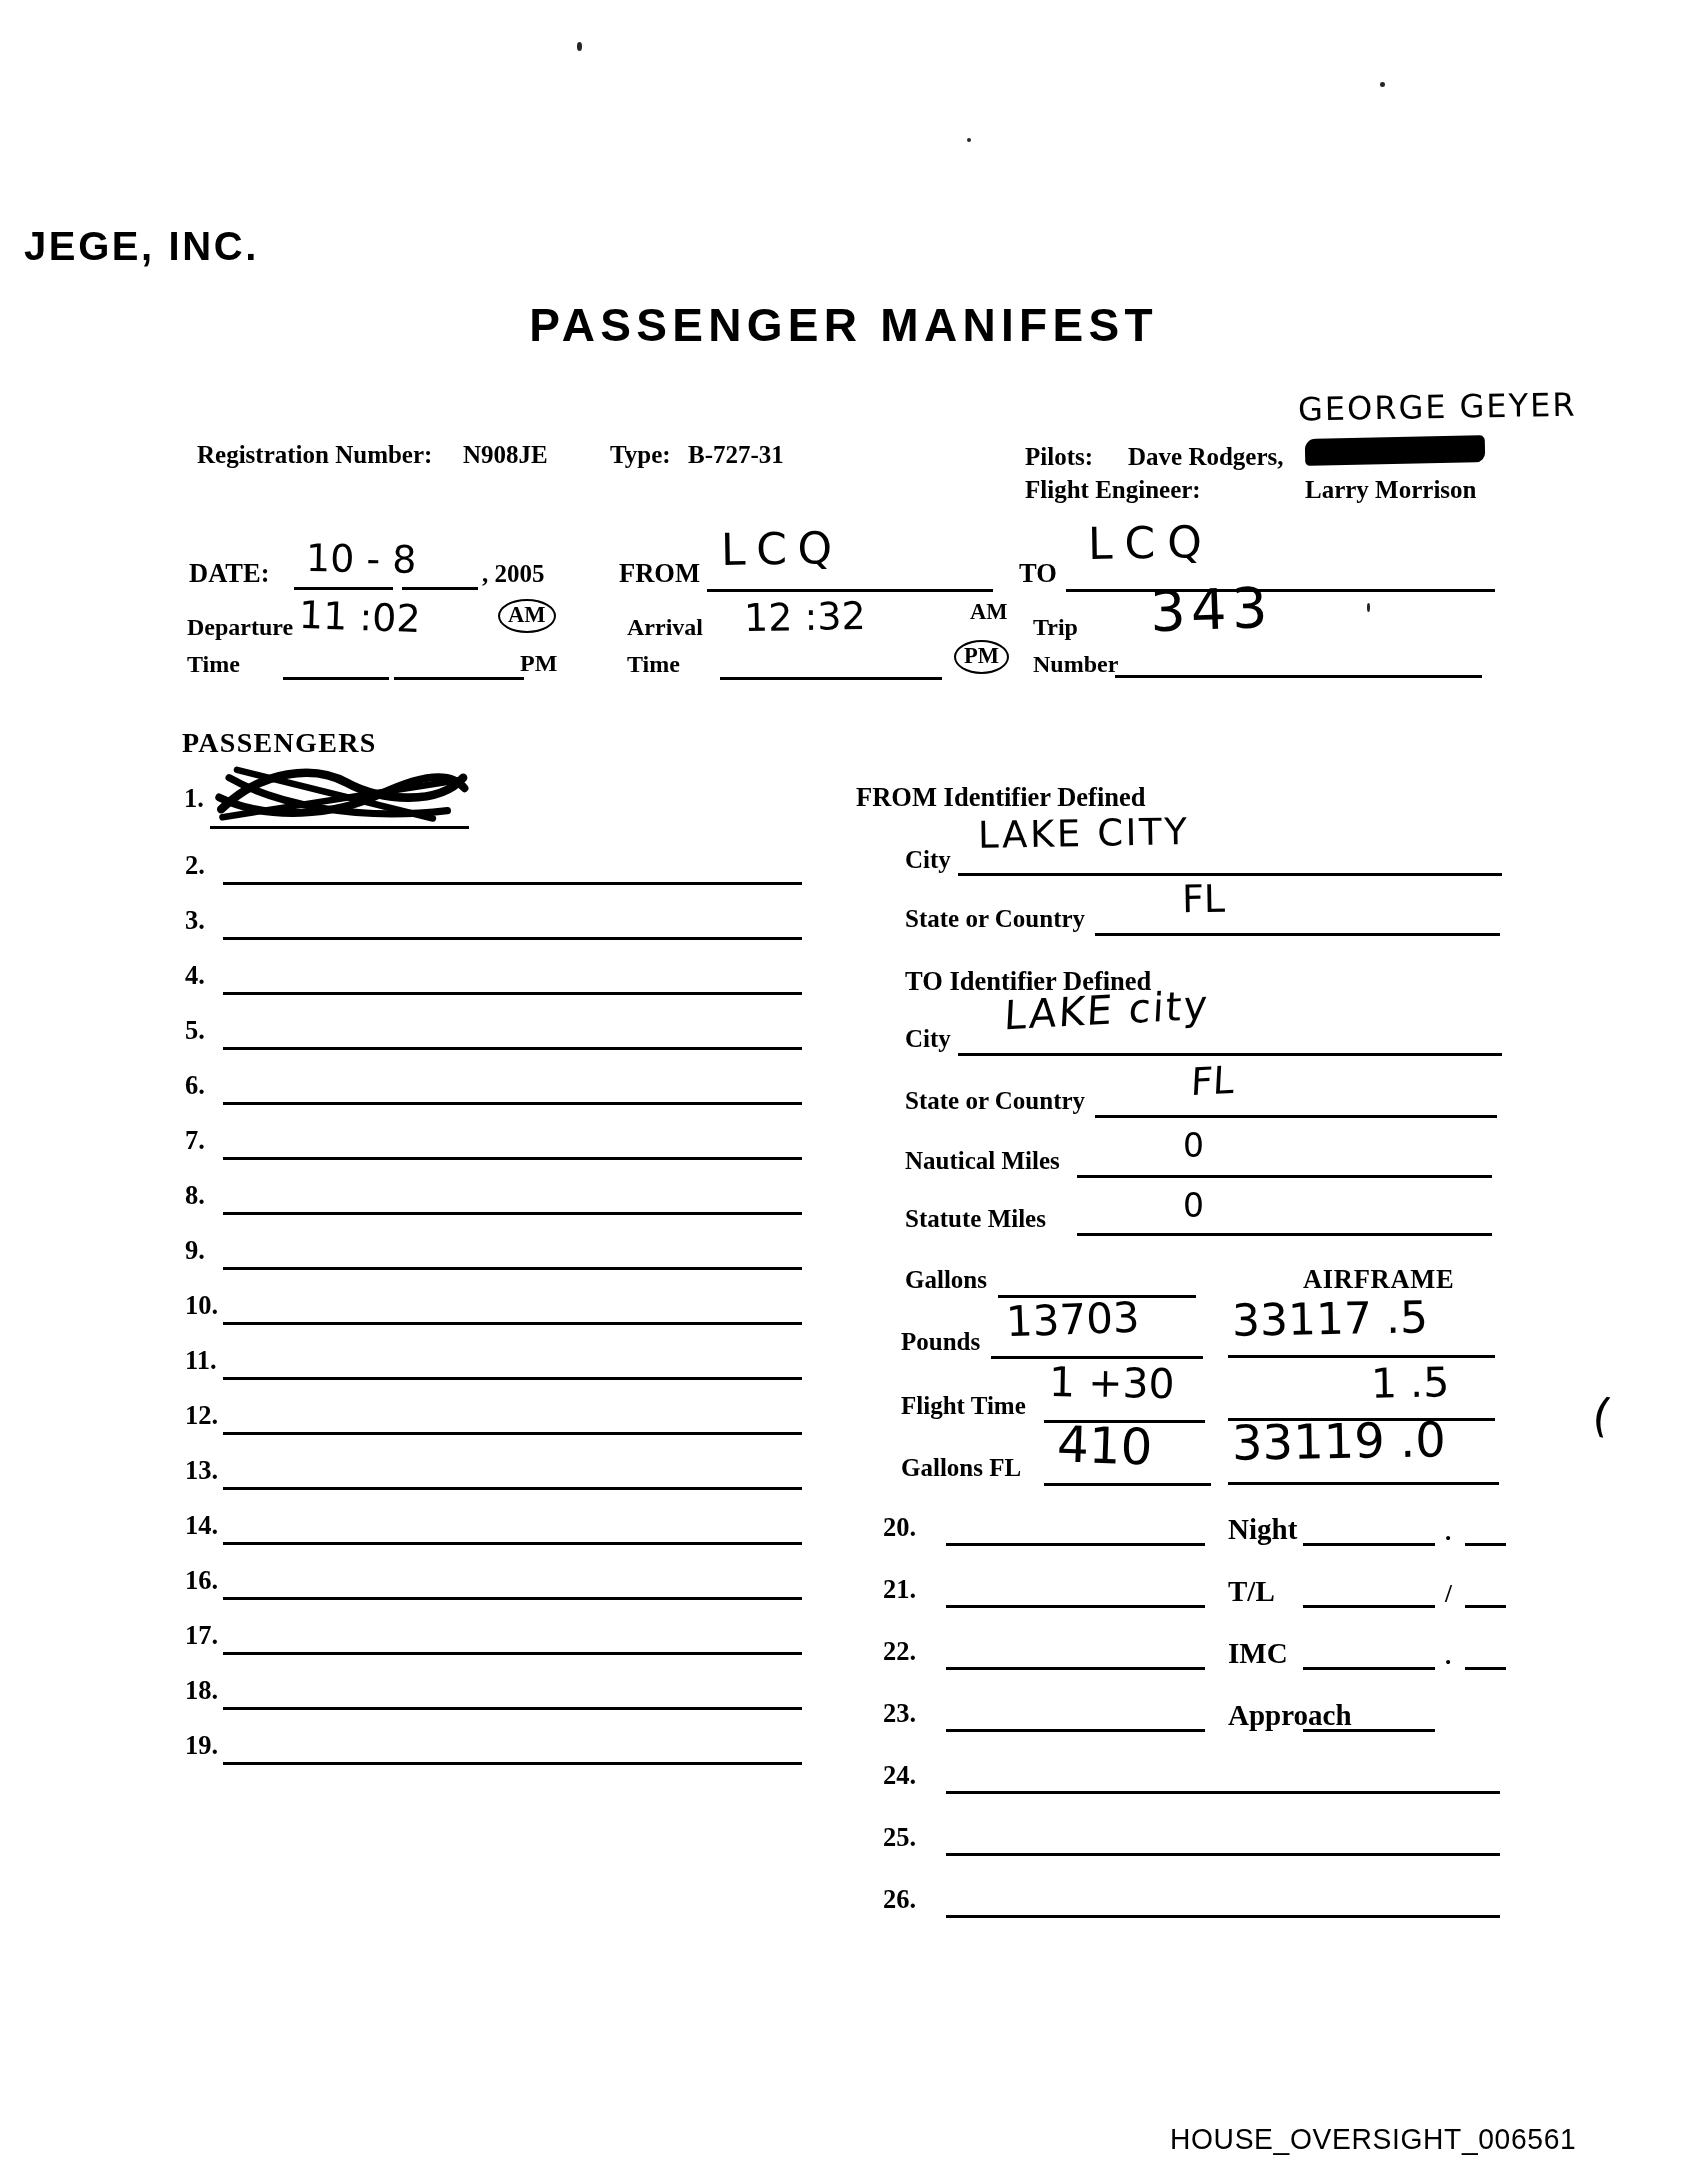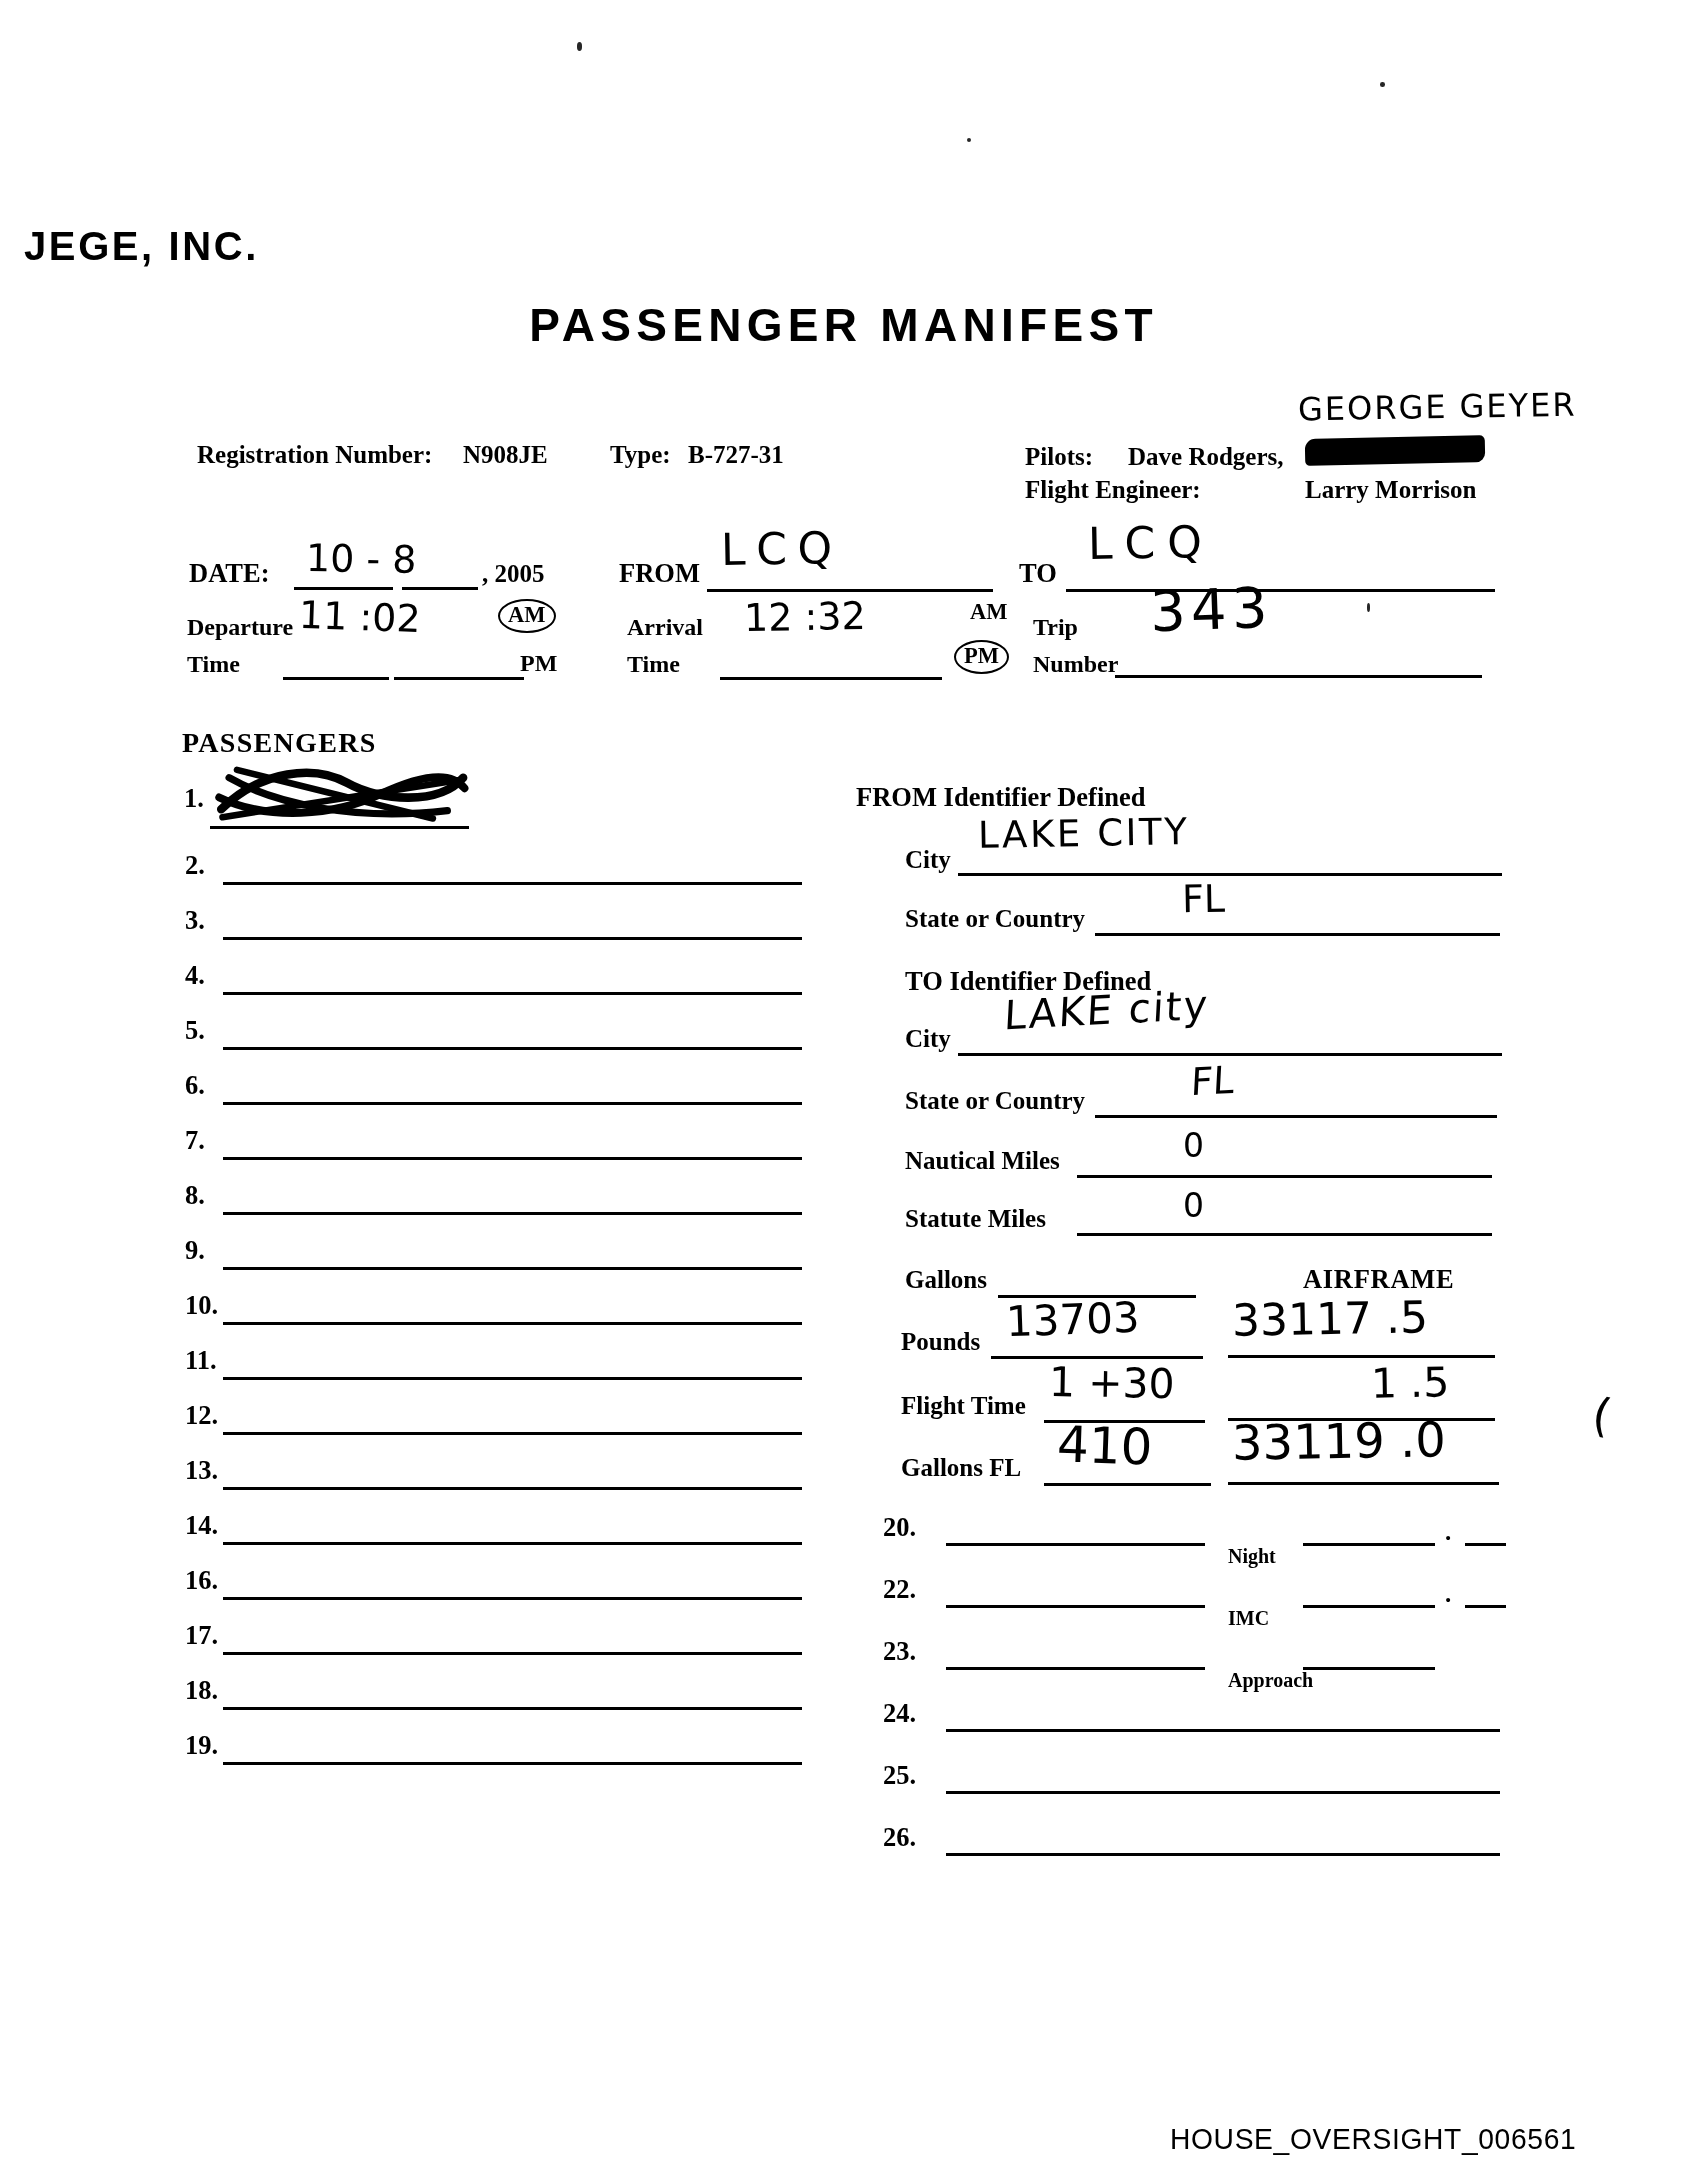--- a/index.html
+++ b/index.html
@@ -16,21 +16,21 @@
   .r1{transform:rotate(1deg);} .r2{transform:rotate(2deg);}
   .title1{font-size:40px;font-weight:bold;letter-spacing:2.6px;text-align:left;width:100%;margin-left:24px;}
   .title2{font-size:46px;font-weight:bold;letter-spacing:5.3px;text-align:center;width:100%;}
   .prow{position:relative;height:55px;}
   .pnum{position:absolute;left:0;top:0;font-size:26.5px;}
   .pline{position:absolute;left:38px;right:0;top:32px;border-bottom:3.3px solid #000;}
   .lrow{position:relative;height:62px;}
   .lnum{position:absolute;left:0;top:10.6px;font-size:26.5px;}
   .lline-short{position:absolute;left:63px;top:42px;width:259px;border-bottom:3.3px solid #000;}
   .lline-long{position:absolute;left:63px;top:42px;width:554px;border-bottom:3.3px solid #000;}
-  .llabel{position:absolute;left:345px;top:12px;font-size:20px;margin-top:32px;}
+  .llabel{position:absolute;left:345px;top:12px;font-size:29px;}
   .llabelline{position:absolute;left:420px;top:42px;width:132px;border-bottom:3.3px solid #000;}
   .ltail{position:absolute;left:562px;top:17px;font-size:25px;}
   .ltailline{position:absolute;left:582px;top:42px;width:41px;border-bottom:3.3px solid #000;}
   .pilot-scribble{position:absolute;left:1305px;top:437px;width:180px;height:26.5px;background:#000;
     border-radius:10.6px 5.3px 9.3px 4.6px;transform:rotate(-1.2deg);
     box-shadow:4px -4px 0 -6.6px #000,-3.3px 4.6px 0 -8px #000;}
   .footer{font-size:30px;letter-spacing:0.7px;transform:scaleX(.94);transform-origin:left;}
 </style>
 </head>
 <body>
@@ -242,20 +242,29 @@
       <div class="lrow">
         <span class="lnum ser">20.</span>
         <div class="lline-short"></div>
 
         <span class="llabel ser">Night</span>
         <div class="llabelline"></div>
         <span class="ltail ser">.</span>
         <div class="ltailline"></div>
       </div>
 
+      <div class="lrow">
+        <span class="lnum ser">21.</span>
+        <div class="lline-short"></div>
+
+        <span class="llabel ser">T/L</span>
+        <div class="llabelline"></div>
+        <span class="ltail ser">/</span>
+        <div class="ltailline"></div>
+      </div>
 
       <div class="lrow">
         <span class="lnum ser">22.</span>
         <div class="lline-short"></div>
 
         <span class="llabel ser">IMC</span>
         <div class="llabelline"></div>
         <span class="ltail ser">.</span>
         <div class="ltailline"></div>
       </div>

